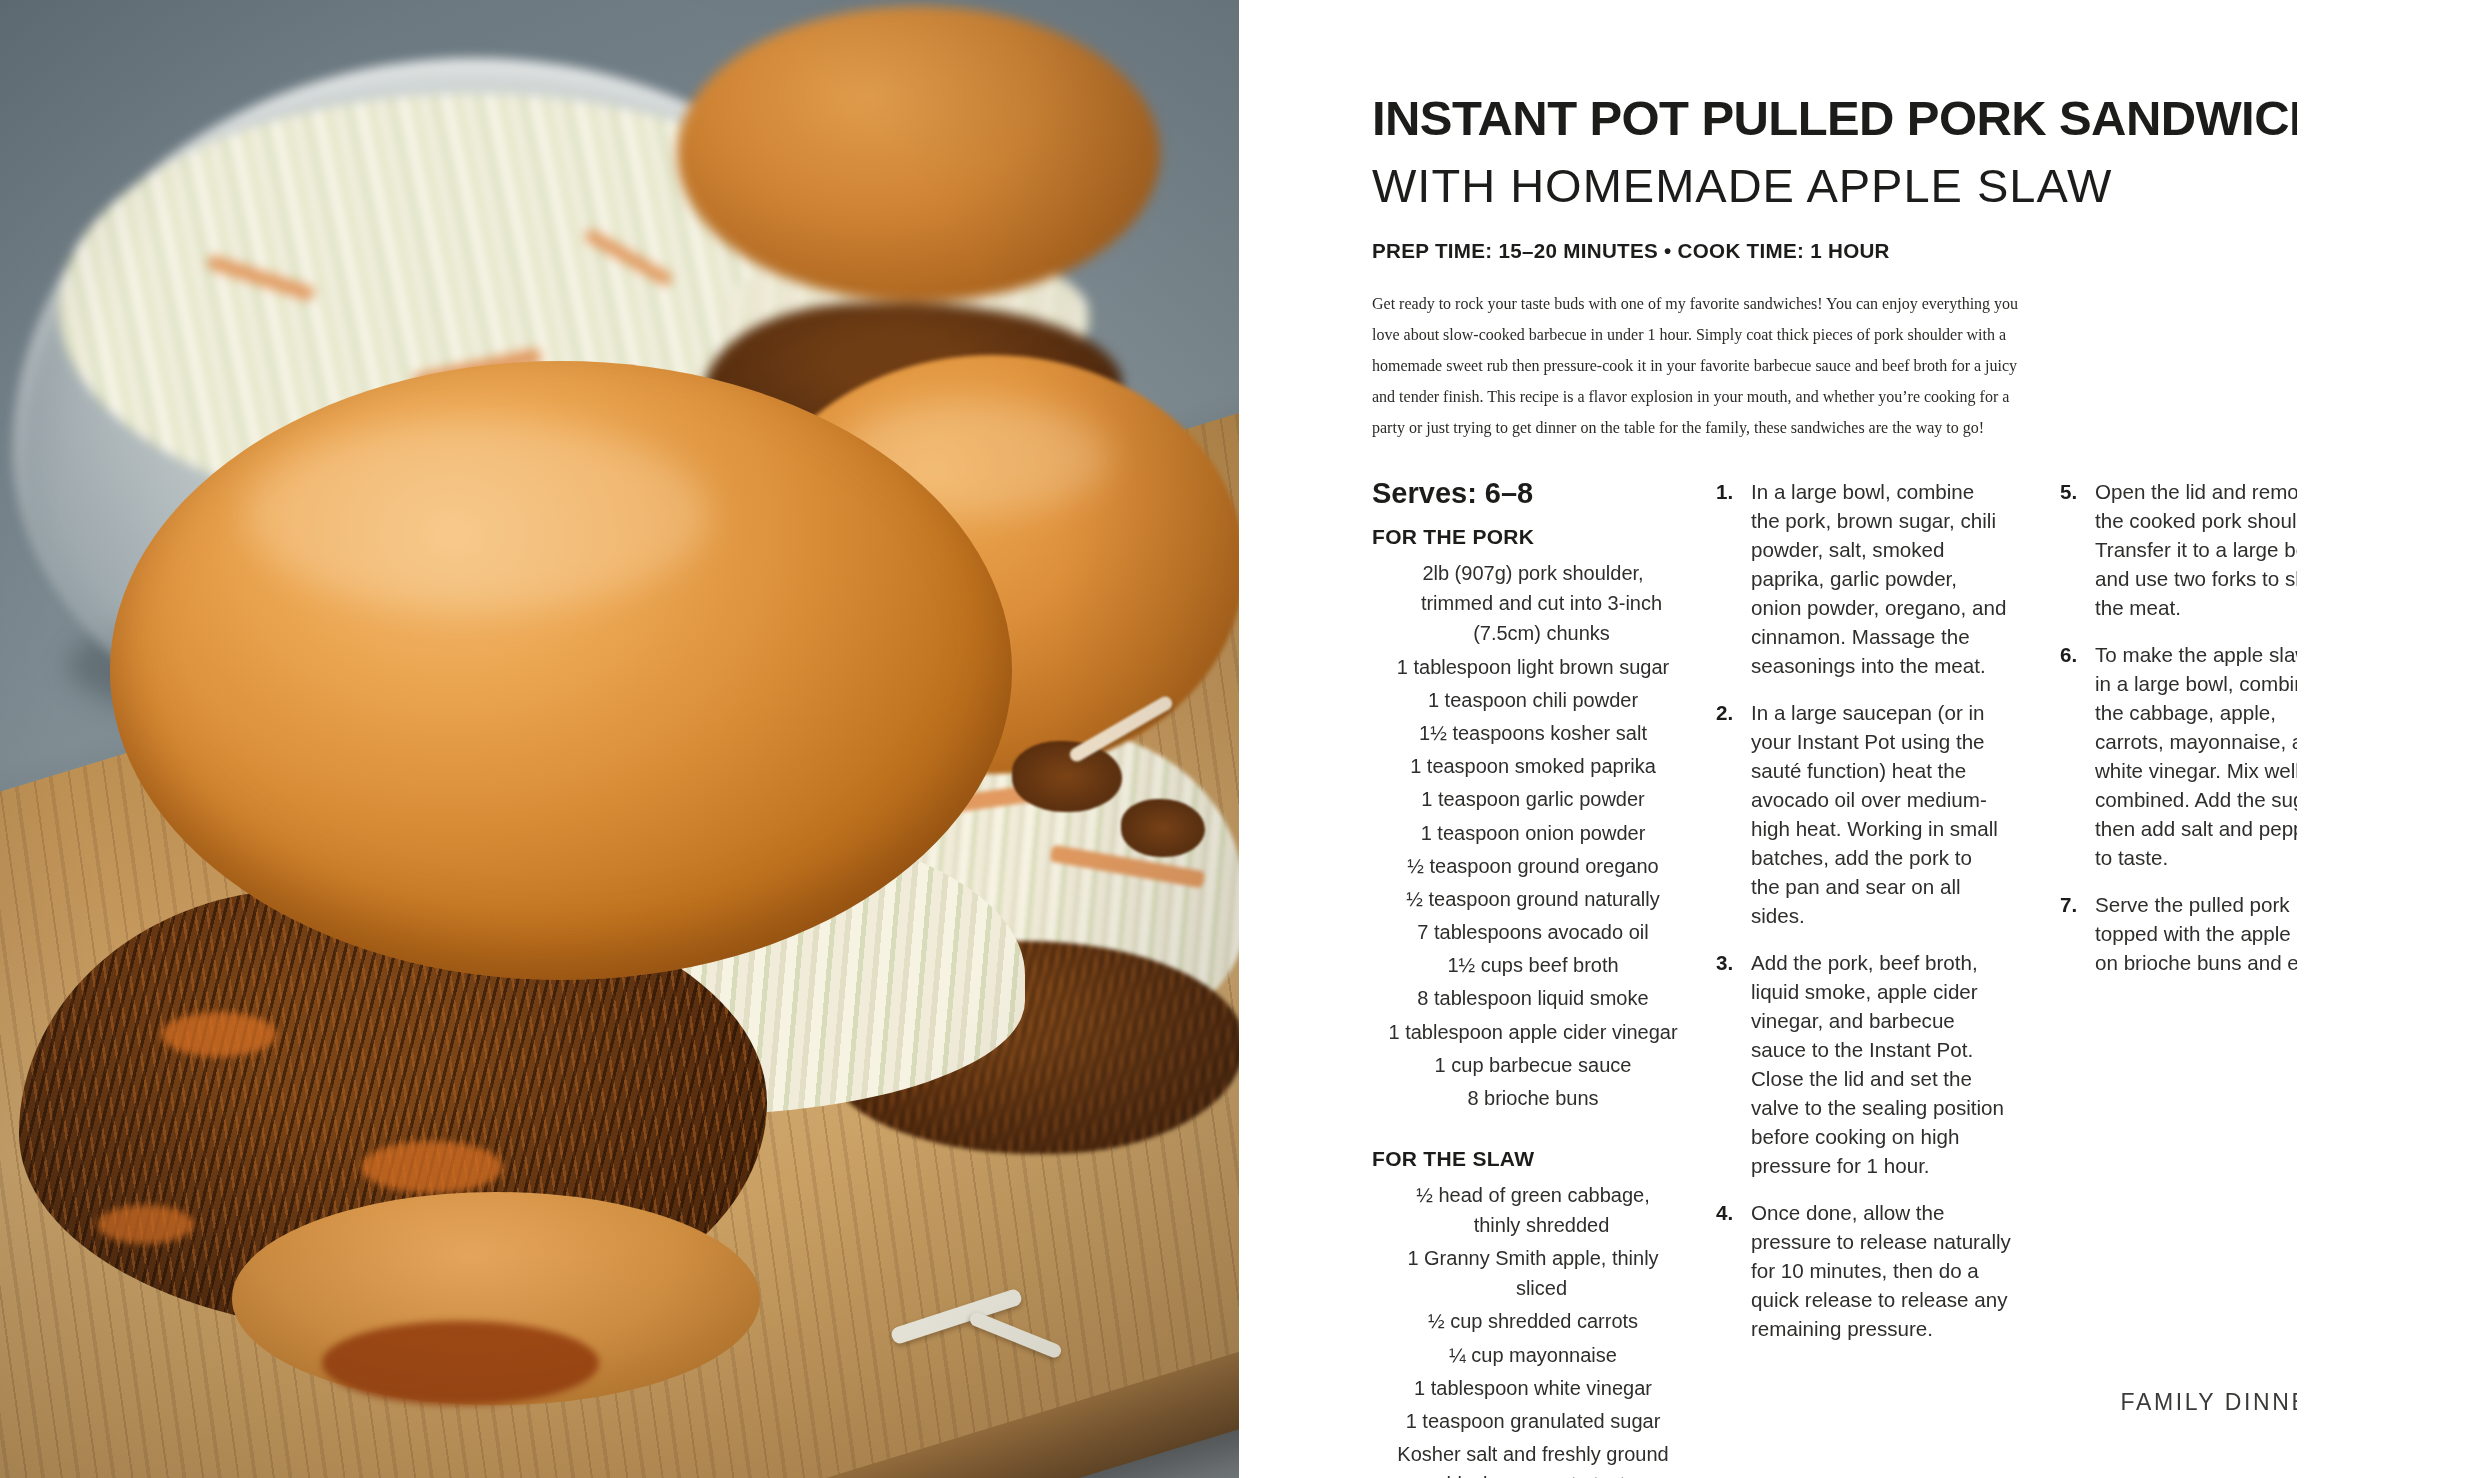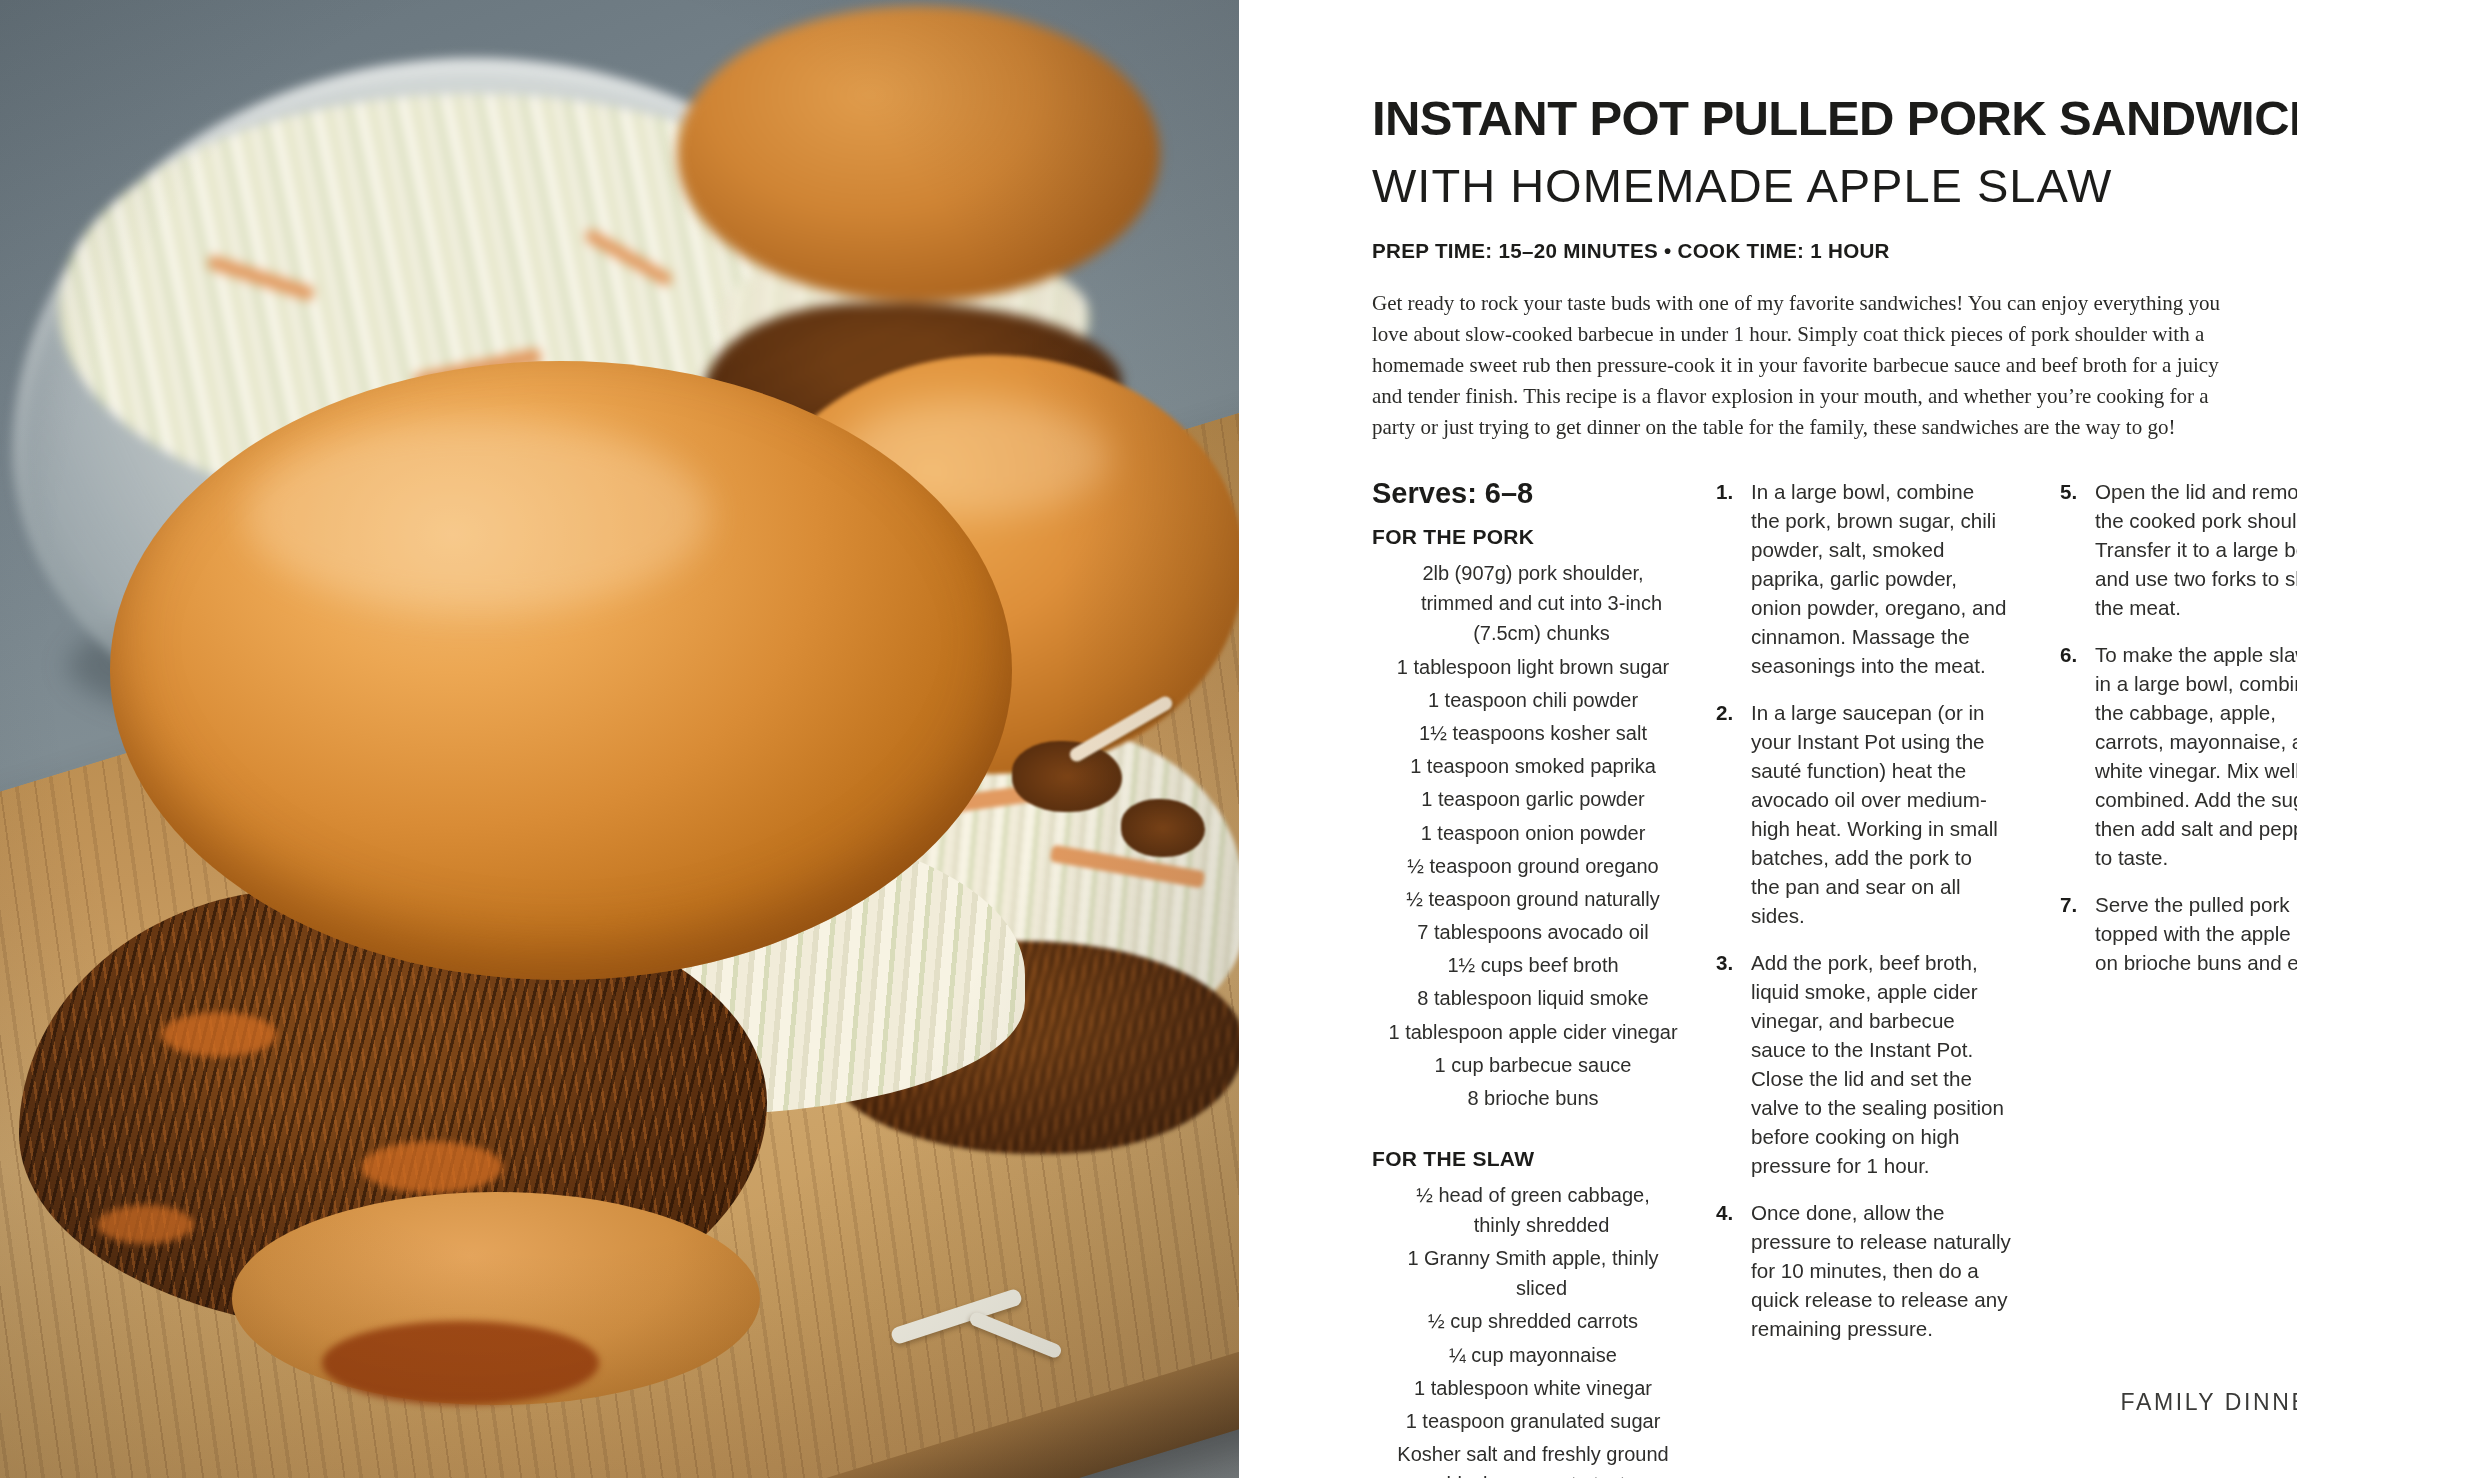--- a/index.html
+++ b/index.html
@@ -51,21 +51,21 @@
   .gloss{border-radius:50%;background:rgba(210,110,35,.75);filter:blur(3.9px);}
   .strandbar{background:#f4f1e4;border-radius:7.7px;box-shadow:0 2.6px 5.2px rgba(80,55,25,.4);}
   .crumb{background:radial-gradient(#7c4316,#4e280c);border-radius:45% 55% 50% 50%;}
 
   
   .recipe{position:absolute;left:1239px;top:0;width:1236px;height:1478px;background:#ffffff;}
   .recipe-inner{padding:0 61px 0 133px;}
   h1.title{margin:94px 0 0;font-size:49px;line-height:1;font-weight:800;letter-spacing:-0.6px;color:#1c1c1a;}
   h2.subtitle{margin:19.3px 0 0;font-size:47px;line-height:1;font-weight:500;letter-spacing:1px;color:#1c1c1a;}
   .prep{margin:32px 0 0;font-size:20.6px;line-height:1;font-weight:bold;letter-spacing:0.3px;color:#1c1c1a;}
-  .intro{margin:26px 0 0;font-family:"Liberation Serif",serif;font-size:21px;line-height:31px;color:#2b2b28;white-space:pre-line;}
+  .intro{margin:26px 0 0;font-family:"Liberation Serif",serif;font-size:16px;line-height:31px;color:#2b2b28;white-space:pre-line;}
 
   .cols{display:flex;margin-top:34px;align-items:flex-start;}
   .col-ing{width:322px;flex:none;}
   .col-s1{width:322px;flex:none;margin-left:22px;}
   .col-s2{width:354px;flex:none;margin-left:22px;}
 
   .serves{font-size:29px;font-weight:bold;margin:0 0 15.5px;color:#1c1c1a;}
   .ing-header{margin:0 0 9px;font-size:21px;font-weight:bold;letter-spacing:0.3px;color:#1c1c1a;}
   .ing-header.slaw{margin-top:34px;}
   ul.ing{list-style:none;margin:0;padding:0;text-align:center;}

